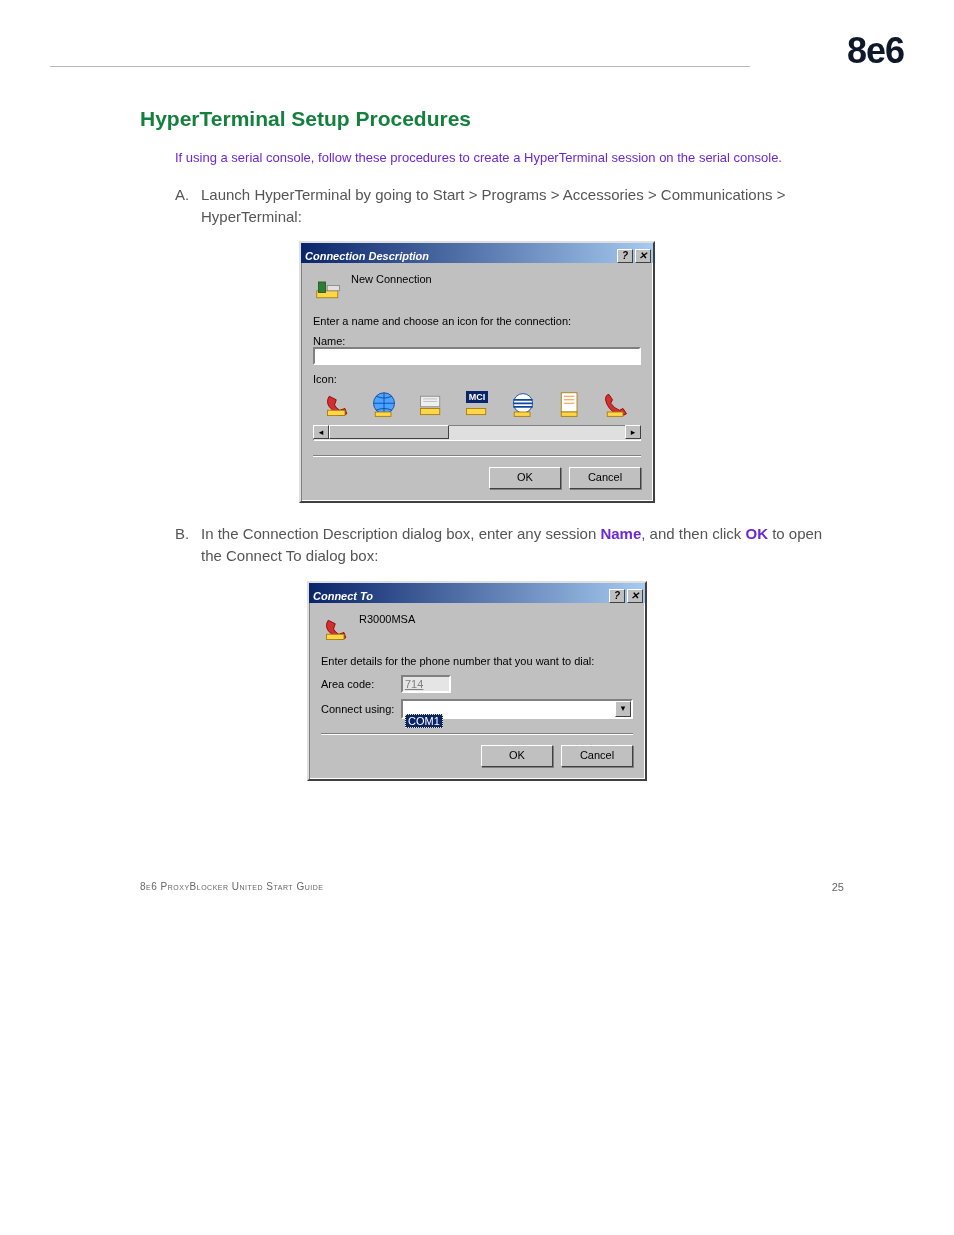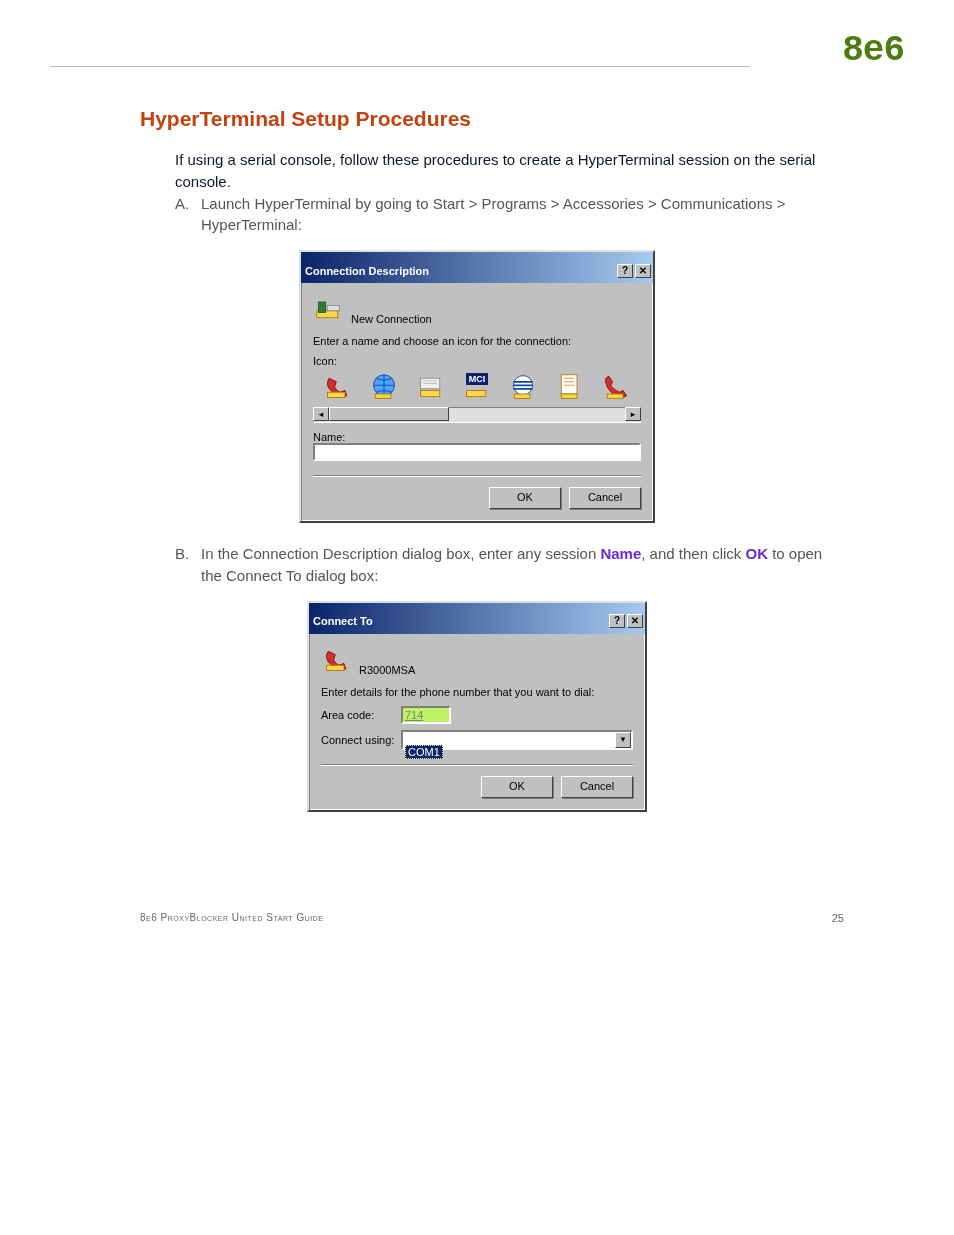--- a/index.html
+++ b/index.html
@@ -18,38 +18,39 @@
   }
   .top-rule {
     border-top: 1px solid #b8b8b8;
     margin: 26px 0 0 0;
     width: 700px;
   }
   .logo {
     position: absolute;
     right: 50px;
     top: 30px;
-    font-family: Liberation Mono, monospace;
+    font-family: Liberation Sans, sans-serif;
     font-size: 36px;
     font-weight: bold;
-    color: #4d7c0f;
+    color: #0f172a;
     letter-spacing: -1px;
   }
   h2.section-title {
     font-size: 21px;
     font-weight: bold;
-    color: #c2410c;
+    color: #15803d;
     margin: 40px 0 18px 90px;
   }
   .body-text {
     margin-left: 125px;
     margin-right: 60px;
-    font-size: 15px;
-    color: #0f172a;
+    font-size: 13px;
+    color: #6d28d9;
     line-height: 1.45;
+    margin-bottom: 16px;
   }
   .list-item {
     margin-left: 125px;
     margin-right: 60px;
     font-size: 15px;
     color: #555;
     line-height: 1.45;
     margin-bottom: 14px;
     display: flex;
   }
@@ -72,21 +73,22 @@
     color: #000;
     box-shadow: 1px 1px 0 #808080 inset, -1px -1px 0 #fff inset;
   }
   .titlebar {
     background: linear-gradient(to right, #0a246a, #a6caf0);
     color: #fff;
     font-weight: bold;
     padding: 8px 2px 2px 4px;
     display: flex;
     align-items: center;
-    height: 31px;
+    height: 20px;
+    font-style: italic;
   }
   .titlebar-text { flex: 1; font-size: 11px; }
   .titlebar-btn {
     width: 16px; height: 14px;
     background: #c0c0c0;
     border: 1px solid;
     border-color: #fff #404040 #404040 #fff;
     margin-left: 2px;
     text-align: center;
     line-height: 11px;
@@ -100,21 +102,21 @@
   .dlg-label { font-size: 11px; }
   .win-input {
     width: 100%;
     height: 18px;
     background: #fff;
     border: 2px solid;
     border-color: #808080 #fff #fff #808080;
     font-size: 11px;
     padding: 0 2px;
   }
-  .win-input.disabled { background: #bef264; color: #808080; text-decoration: underline; }
+  .win-input.disabled { background: #e5e5e5; color: #808080; text-decoration: underline; }
   .win-select {
     background: #fff;
     border: 2px solid;
     border-color: #808080 #fff #fff #808080;
     position: relative;
     height: 20px;
     padding: 1px 2px;
     font-size: 11px;
   }
   .win-select.disabled { background:#c0c0c0; color:#808080; }
@@ -178,21 +180,21 @@
     font-size: 11px;
     text-align: center;
     line-height: 19px;
   }
   .form-row {
     display:flex; align-items:center; margin:6px 0;
   }
   .form-row .flabel { width:80px; font-size:11px; }
   .form-row .fctrl { flex:1; }
   .conn-header {
-    display:flex; align-items:flex-end; margin-bottom:10px;
+    display:flex; align-items:flex-start; margin-bottom:10px;
   }
   .conn-ic {
     width: 32px; height: 32px; margin-right:6px;
     display:flex; align-items:center; justify-content:center; font-size:26px;
   }
   .footer {
     display:flex; justify-content:space-between;
     font-size: 10px;
     color: #666;
     margin: 100px 60px 0 90px;
@@ -232,20 +234,24 @@
           <svg class="ic-modem" viewBox="0 0 32 32">
               <rect x="2" y="18" width="24" height="8" fill="#ffd54a" stroke="#a67c00"></rect>
               <rect x="4" y="8" width="8" height="12" fill="#2e7d32" stroke="#1b5e20"></rect>
               <rect x="14" y="12" width="14" height="6" fill="#e0e0e0" stroke="#888"></rect>
             </svg>
         </span>
         <span>New Connection</span>
       </div>
       <div class="dlg-row">Enter a name and choose an icon for the connection:</div>
       <div class="dlg-row">
+        <div class="dlg-label">Name:</div>
+        <input class="win-input" value="" style="">
+      </div>
+      <div class="dlg-row">
         <div class="dlg-label">Icon:</div>
         <div class="icon-row">
           <span class="ic">
             <svg class="ic-modem" viewBox="0 0 32 32">
                 <path d="M6 6 Q2 12 6 18 L14 26 Q20 30 26 26 L24 20 L18 22 Q14 20 12 16 L14 10 Z" fill="#d32f2f" stroke="#8b0000"></path>
                 <rect x="4" y="22" width="20" height="6" fill="#ffd54a" stroke="#a67c00"></rect>
               </svg>
           </span>
           <span class="ic">
             <svg class="ic-globe" viewBox="0 0 32 32">
@@ -287,24 +293,20 @@
                 <path d="M8 4 L12 10 L10 14 Q14 20 20 22 L24 20 L28 26 Q22 30 16 26 Q6 20 4 10 Q4 4 8 4 Z" fill="#d32f2f" stroke="#8b0000"></path>
                 <rect x="6" y="24" width="18" height="5" fill="#ffd54a" stroke="#a67c00"></rect>
               </svg>
           </span>
         </div>
         <div class="scrollbar">
           <span class="sbtn left">◂</span>
           <span class="thumb"></span>
           <span class="sbtn right">▸</span>
         </div>
-      </div>
-      <div class="dlg-row">
-        <div class="dlg-label">Name:</div>
-        <input class="win-input" value="" style="">
       </div>
       <div class="divider"></div>
       <div class="btn-row">
         <div class="win-btn">OK</div>
         <div class="win-btn">Cancel</div>
       </div>
     </div>
   </div>
 
   <div class="list-item">

